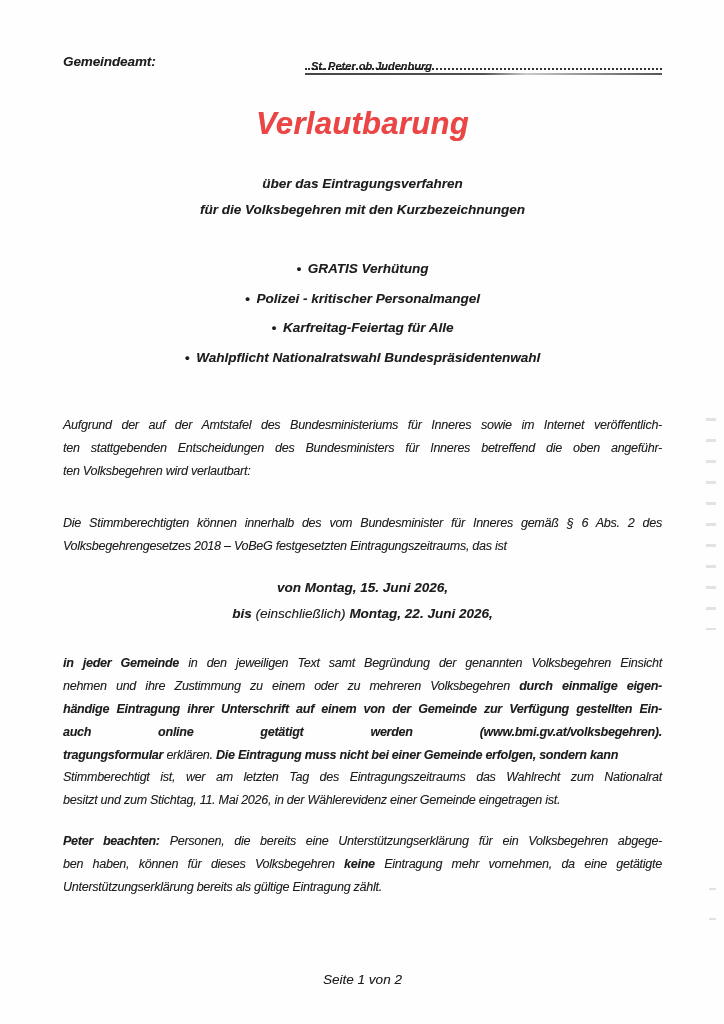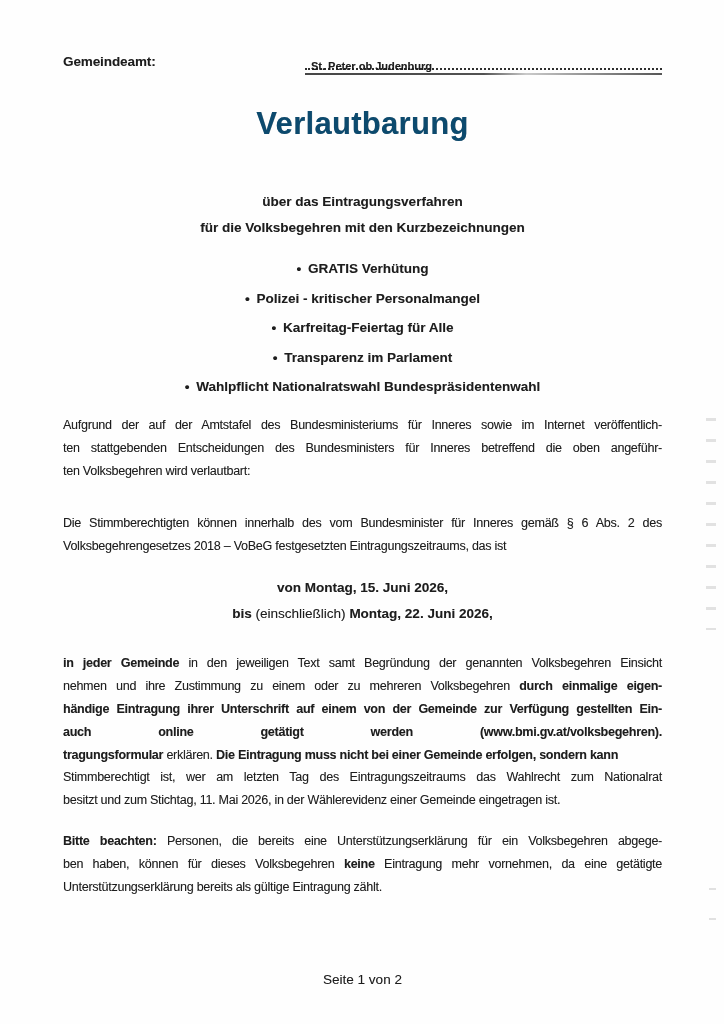--- a/index.html
+++ b/index.html
@@ -6,20 +6,21 @@
 
   .page {
     position: relative;
     width: 724px;
     height: 1024px;
     background: #fefefe;
     font-family: "Liberation Sans", sans-serif;
     color: #1d1d1d;
     overflow: hidden;
     text-shadow: 0.2px 0.2px 0.6px rgba(40,40,40,0.35);
+    font-style: italic;
   }
 
   .block { position: absolute; left: 63px; right: 62px; }
 
   
   .header { top: 46px; height: 30px; display: flex; align-items: flex-end; }
   .hlabel {
     width: 242px; font-size: 13.5px; font-weight: 700;
     padding-bottom: 7px; letter-spacing: -0.1px;
   }
@@ -35,23 +36,23 @@
       rgba(82,82,82,0.55) 75%, #565656 100%);
   }
   .hvalue {
     position: absolute; left: 6px; bottom: 4px;
     font-size: 11px; font-weight: 700; white-space: nowrap; margin-top: 24px;
   }
 
   
   .title {
     top: 106px; margin: 0; text-align: center;
-    font-size: 31px; font-weight: 700; letter-spacing: 0.3px; color: #0c4a6e;
+    font-size: 31px; font-weight: 700; letter-spacing: 0.3px; color: #ef4444;
   }
-  .subtitle { top: 189px; font-size: 13.5px; font-weight: 700; line-height: 26px; }
+  .subtitle { top: 171px; font-size: 13.5px; font-weight: 700; line-height: 26px; }
 
   
   .bullets { top: 254px; font-size: 13.5px; font-weight: 700; line-height: 29.5px; }
   .bullets .ln::before { content: "\2022\2002"; }
 
   
   .para { font-size: 12.5px; line-height: 23px; letter-spacing: -0.25px; }
   .para .ln { white-space: nowrap; text-align: justify; text-align-last: justify; }
   .para .ln:last-child { text-align-last: left; }
   .p1 { top: 414px; }
@@ -106,21 +107,20 @@
 
   <div class="block subtitle center">
       <div class="ln"><span>über das Eintragungsverfahren</span></div>
       <div class="ln"><span>für die Volksbegehren mit den Kurzbezeichnungen</span></div>
     </div>
 
   <div class="block bullets center">
       <div class="ln"><span>GRATIS Verhütung</span></div>
       <div class="ln"><span>Polizei - kritischer Personalmangel</span></div>
       <div class="ln"><span>Karfreitag-Feiertag für Alle</span></div>
-      <div class="ln"><span>Transparenz im Parlament</span></div>
       <div class="ln"><span>Wahlpflicht Nationalratswahl Bundespräsidentenwahl</span></div>
     </div>
 
   <div class="block para p1">
       <div class="ln"><span>Aufgrund der auf der Amtstafel des Bundesministeriums für Inneres sowie im Internet veröffentlich-</span></div>
       <div class="ln"><span>ten stattgebenden Entscheidungen des Bundesministers für Inneres betreffend die oben angeführ-</span></div>
       <div class="ln"><span>ten Volksbegehren wird verlautbart:</span></div>
     </div>
 
   <div class="block para p2">
@@ -140,21 +140,21 @@
       <div class="ln"><span class="b">auch online getätigt werden (www.bmi.gv.at/volksbegehren).</span></div>
       <div class="ln"><span class="b">tragungsformular </span><span>erklären. </span><span class="b">Die Eintragung muss nicht bei einer Gemeinde erfolgen, sondern kann</span></div>
     </div>
 
   <div class="block para p4">
       <div class="ln"><span>Stimmberechtigt ist, wer am letzten Tag des Eintragungszeitraums das Wahlrecht zum Nationalrat</span></div>
       <div class="ln"><span>besitzt und zum Stichtag, 11. Mai 2026, in der Wählerevidenz einer Gemeinde eingetragen ist.</span></div>
     </div>
 
   <div class="block para p5">
-      <div class="ln"><span class="b">Bitte beachten: </span><span>Personen, die bereits eine Unterstützungserklärung für ein Volksbegehren abgege-</span></div>
+      <div class="ln"><span class="b">Peter beachten: </span><span>Personen, die bereits eine Unterstützungserklärung für ein Volksbegehren abgege-</span></div>
       <div class="ln"><span>ben haben, können für dieses Volksbegehren </span><span class="b">keine </span><span>Eintragung mehr vornehmen, da eine getätigte</span></div>
       <div class="ln"><span>Unterstützungserklärung bereits als gültige Eintragung zählt.</span></div>
     </div>
 
 
   <div class="block footer-page center">Seite 1 von 2</div>
 
   <div class="artifacts"></div>
   <div class="artifacts2"></div>
 

